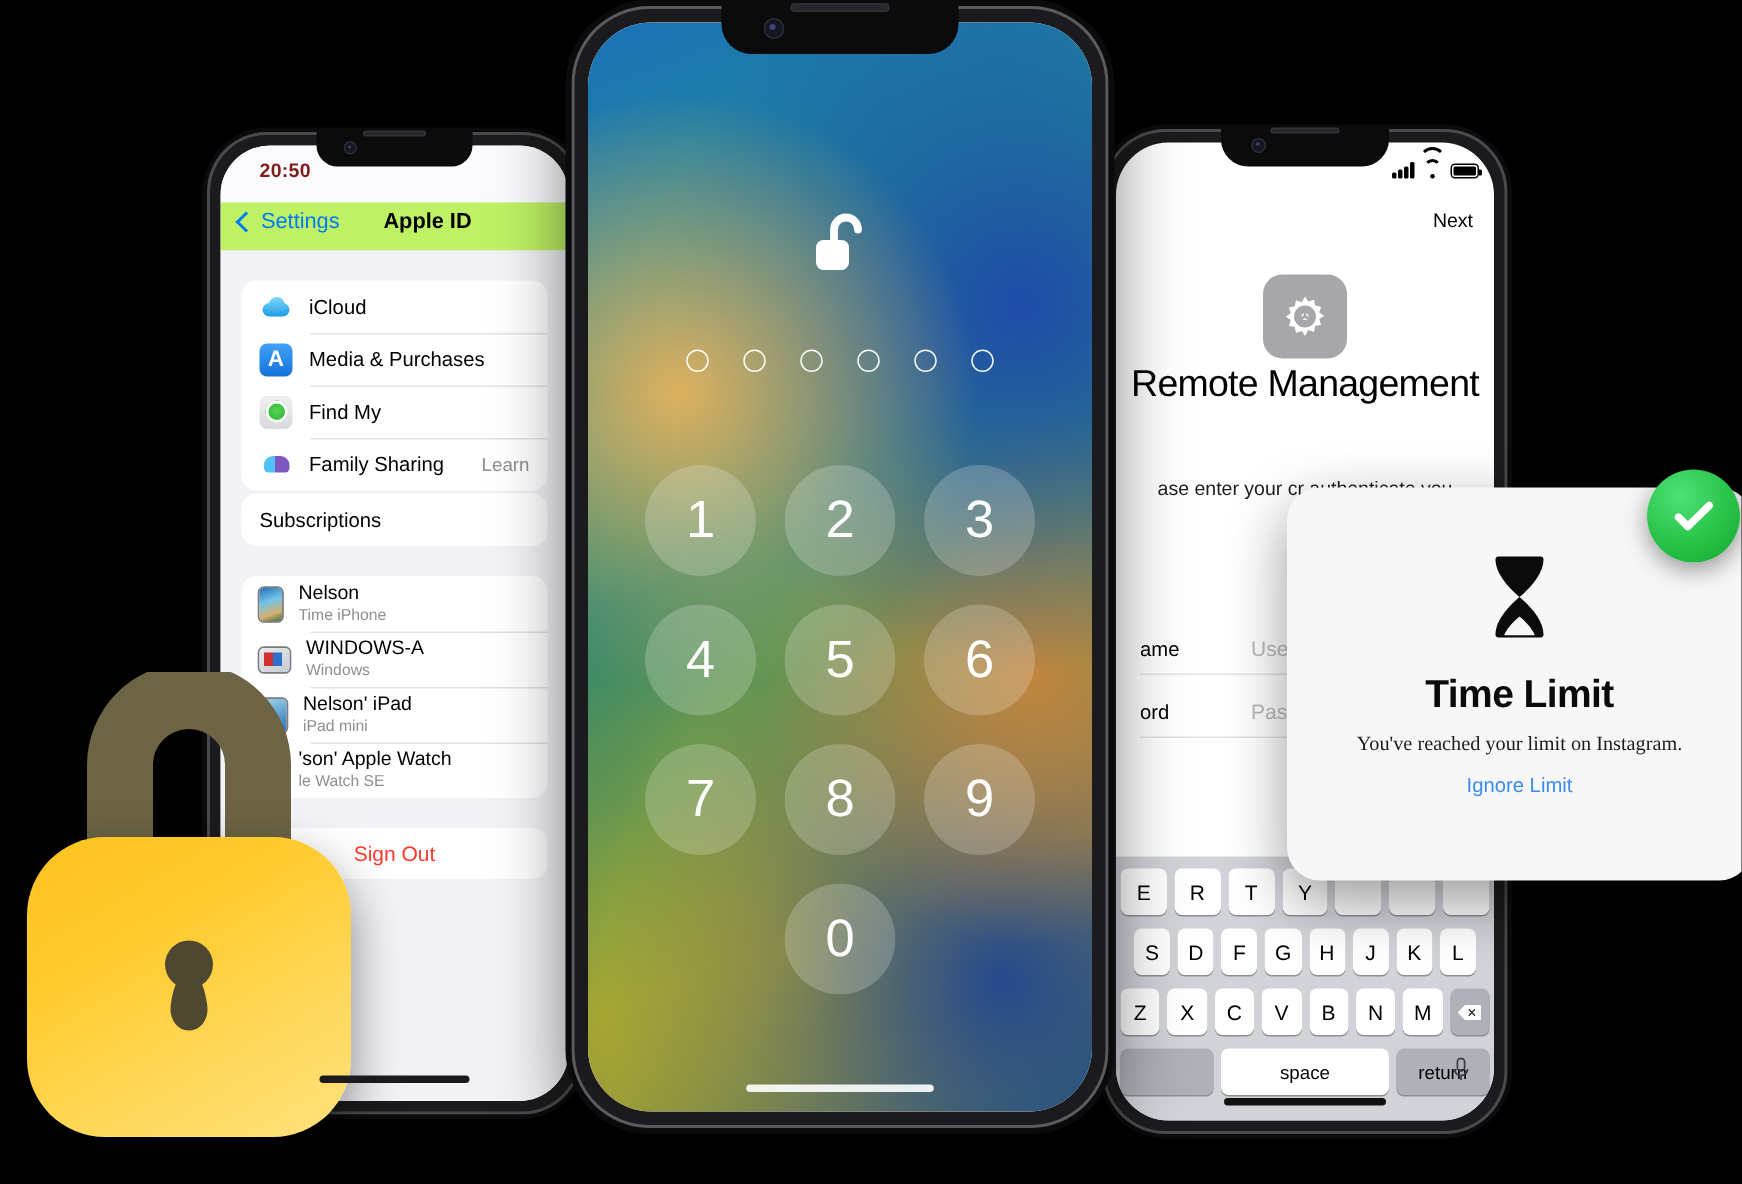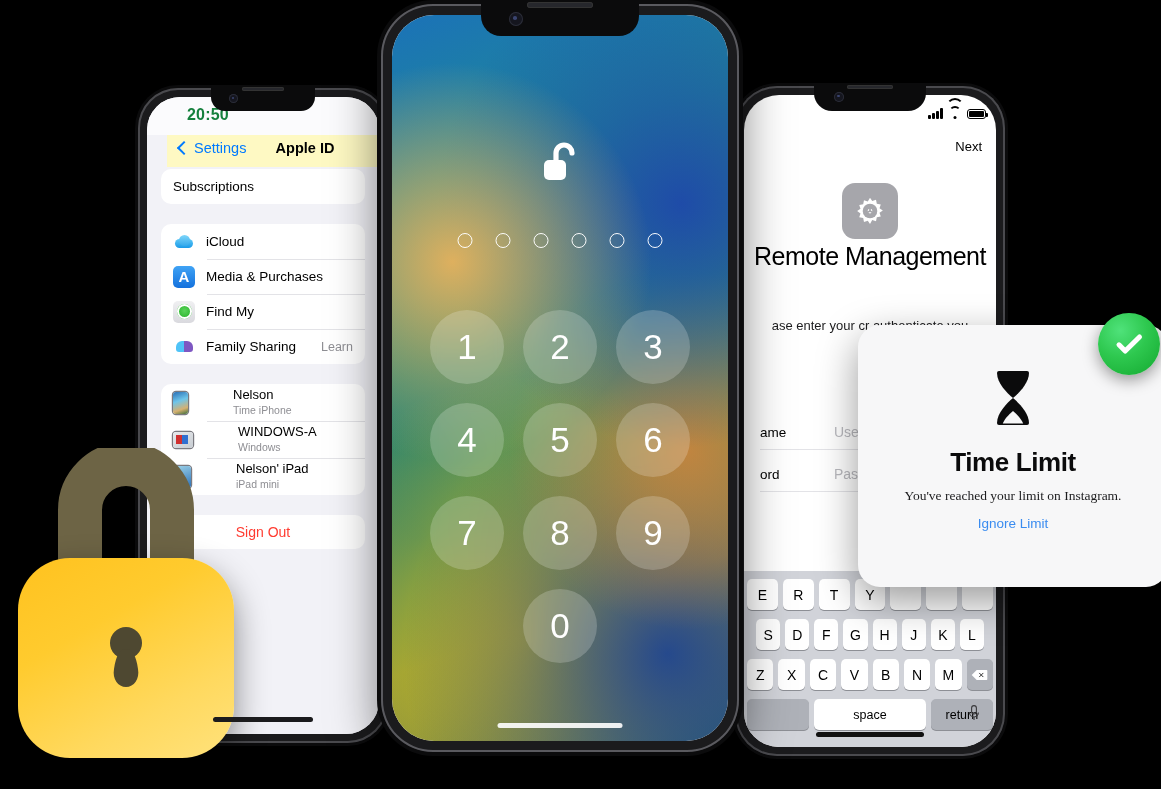--- a/index.html
+++ b/index.html
@@ -22,22 +22,22 @@
               background:#26272c;box-shadow:0 0 0 1px #333 inset;}
   .homebar{position:absolute;left:50%;transform:translateX(-50%);height:5px;border-radius:3px;background:#111;z-index:25;}
 
   
   #phone-left{left:138px;top:88px;width:250px;height:655px;border-radius:40px;}
   #phone-left .screen{left:9px;top:9px;width:232px;height:637px;border-radius:33px;background:#f2f2f7;}
   #phone-left .notch{width:104px;height:23px;border-bottom-left-radius:14px;border-bottom-right-radius:14px;}
   #phone-left .notch .cam{width:9px;height:9px;left:18px;top:6px;}
   #phone-left .notch .spk{width:42px;height:4px;top:-1px;}
   .l-status{position:absolute;left:0;top:0;width:100%;height:38px;background:#fbfbfd;}
-  .l-time{position:absolute;left:26px;top:9px;font-size:16px;font-weight:bold;color:#15803d;letter-spacing:.2px;margin-left:14px;}
-  .l-nav{position:absolute;left:0;top:38px;width:100%;height:32px;background:#fef9c3;margin-left:20px;}
+  .l-time{position:absolute;left:26px;top:9px;font-size:13px;font-weight:bold;color:#7f1d1d;letter-spacing:.2px;}
+  .l-nav{position:absolute;left:0;top:38px;width:100%;height:32px;background:#bef264;}
   .l-back{position:absolute;left:12px;top:5px;display:flex;align-items:center;gap:4px;color:#007aff;font-size:14.5px;}
   .l-back .chev{width:8px;height:8px;border-left:2.4px solid #007aff;border-bottom:2.4px solid #007aff;
                 transform:rotate(45deg);display:block;margin-right:1px;}
   .l-title{position:absolute;left:0;top:5px;width:100%;text-align:center;font-size:14.5px;font-weight:bold;color:#000;
            padding-left:44px;box-sizing:border-box;}
   .l-body{position:absolute;left:0;top:70px;width:100%;bottom:0;background:#f2f2f7;}
   .card{background:#fff;border-radius:10px;margin:0 14px;overflow:hidden;}
   .row{display:flex;align-items:center;min-height:35px;padding:0 12px;position:relative;}
   .row + .row:before{content:"";position:absolute;left:12px;right:0;top:0;height:1px;background:#e3e3e7;}
   .row.ind + .row.ind:before{left:46px;}
@@ -60,21 +60,21 @@
      background:linear-gradient(90deg,#4fc3f7 0 45%,#7e57c2 45% 100%);}
   .dev-ico{width:15px;height:22px;border-radius:3px;margin-right:11px;flex:0 0 15px;
      background:linear-gradient(160deg,#2a6fb5,#6ec5ea 40%,#d6b070 75%,#3b6e3b);box-shadow:0 0 0 1.2px #7a7a80;}
   .dev-ico.win{background:linear-gradient(150deg,#e8eaec,#c7ccd2);position:relative;height:16px;width:20px;flex:0 0 20px;}
   .dev-ico.win:after{content:"";position:absolute;left:3px;top:3px;width:12px;height:9px;
      background:linear-gradient(90deg,#d03030 0 48%,#2f6fd0 52% 100%);}
   .dev-ico.pad{background:linear-gradient(160deg,#9fd4ea,#2a6fb5);width:18px;flex:0 0 18px;height:22px;}
   .dev-ico.watch{background:linear-gradient(160deg,#3a3a3c,#111);width:15px;flex:0 0 15px;height:19px;border-radius:5px;}
   .dev-name{font-size:13px;color:#000;line-height:1.15;}
   .dev-sub{font-size:10.5px;color:#8e8e93;line-height:1.25;margin-top:1px;}
-  .row.dev{min-height:37px;align-items:center;gap:34px;}
+  .row.dev{min-height:37px;align-items:center;}
   .signout{height:34px;display:flex;align-items:center;justify-content:center;font-size:14px;color:#ff3b30;background:#fff;}
   #phone-left .homebar{bottom:12px;width:100px;background:#1b1b1d;}
 
   
   #phone-right{left:735px;top:86px;width:270px;height:670px;border-radius:42px;}
   #phone-right .screen{left:9px;top:9px;width:252px;height:652px;border-radius:35px;background:#fff;}
   #phone-right .notch{width:112px;height:25px;}
   #phone-right .notch .cam{width:10px;height:10px;left:20px;top:6px;}
   #phone-right .notch .spk{width:46px;height:4px;top:-1px;}
   .r-status{position:absolute;right:10px;top:10px;display:flex;align-items:flex-end;gap:5px;height:14px;z-index:20;}
@@ -176,43 +176,43 @@
       <div class="l-nav">
         <div class="l-back">
           <span class="chev"></span>
           <span>Settings</span>
         </div>
         <div class="l-title">Apple ID</div>
       </div>
 
       <div class="l-body">
 
-        <div class="card" style="margin-top:2px;">
-          <div class="row">
-            <span class="rlabel">Subscriptions</span>
-          </div>
-        </div>
-
         <div class="card" style="margin-top:20px;">
           <div class="row ind">
             <span class="app-ico ico-icloud"></span>
             <span class="rlabel">iCloud</span>
           </div>
           <div class="row ind">
             <span class="app-ico ico-store"></span>
             <span class="rlabel">Media &amp; Purchases</span>
           </div>
           <div class="row ind">
             <span class="app-ico ico-find"></span>
             <span class="rlabel">Find My</span>
           </div>
           <div class="row ind">
             <span class="app-ico ico-fam"></span>
             <span class="rlabel">Family Sharing</span>
             <span class="rtrail">Learn</span>
+          </div>
+        </div>
+
+        <div class="card" style="margin-top:2px;">
+          <div class="row">
+            <span class="rlabel">Subscriptions</span>
           </div>
         </div>
 
         <div class="card" style="margin-top:20px;">
           <div class="row ind dev">
             <span class="dev-ico"></span>
             <span>
               <span class="dev-name" style="display:block">Nelson</span>
               <span class="dev-sub" style="display:block">Time iPhone</span>
             </span>
@@ -222,20 +222,27 @@
             <span>
               <span class="dev-name" style="display:block">WINDOWS-A</span>
               <span class="dev-sub" style="display:block">Windows</span>
             </span>
           </div>
           <div class="row ind dev">
             <span class="dev-ico pad"></span>
             <span>
               <span class="dev-name" style="display:block">Nelson' iPad</span>
               <span class="dev-sub" style="display:block">iPad mini</span>
+            </span>
+          </div>
+          <div class="row ind dev">
+            <span class="dev-ico watch"></span>
+            <span>
+              <span class="dev-name" style="display:block">'son' Apple Watch</span>
+              <span class="dev-sub" style="display:block">le Watch SE</span>
             </span>
           </div>
         </div>
 
         <div class="card" style="margin-top:20px;">
           <div class="signout">Sign Out</div>
         </div>
       </div>
 
       <div class="homebar"></div>

